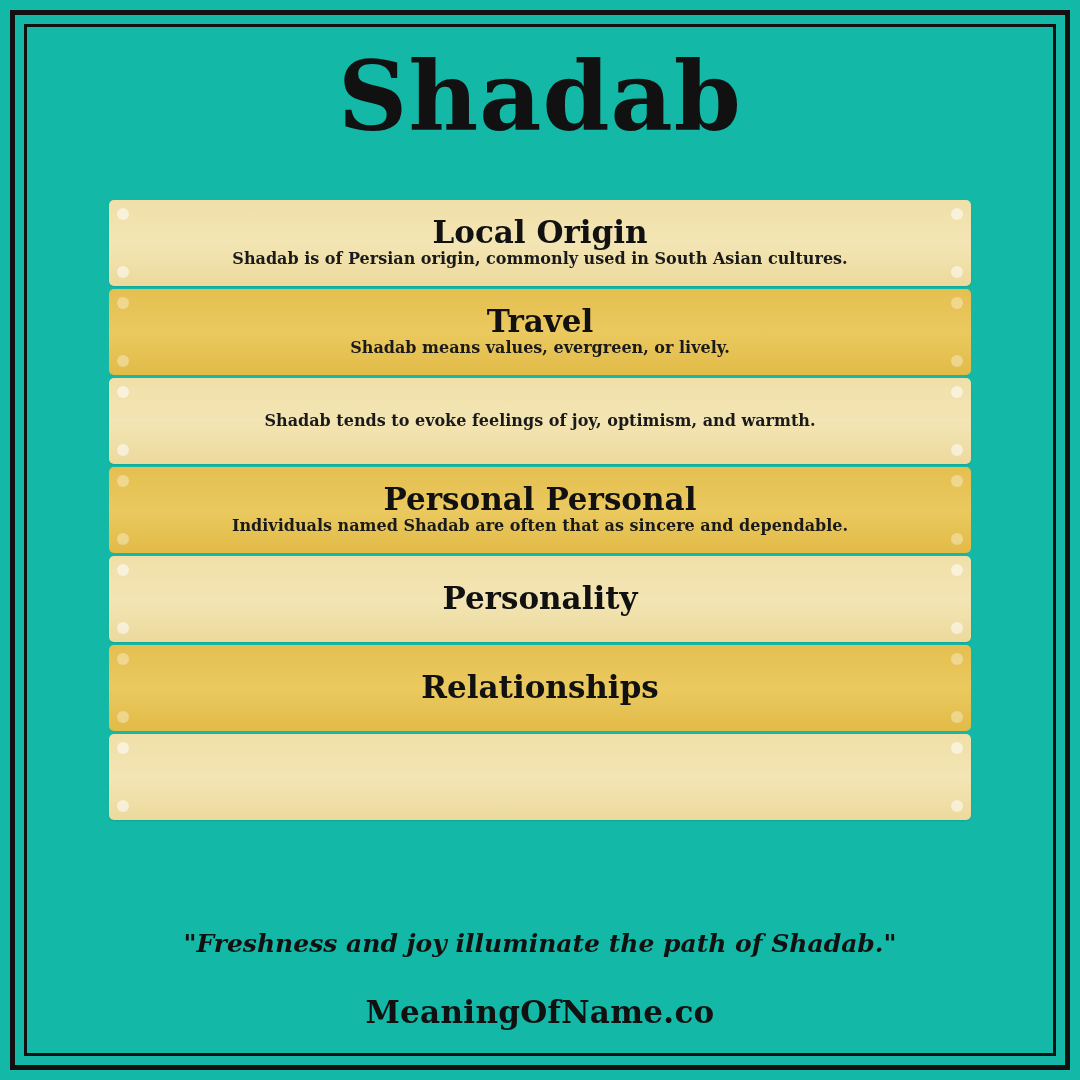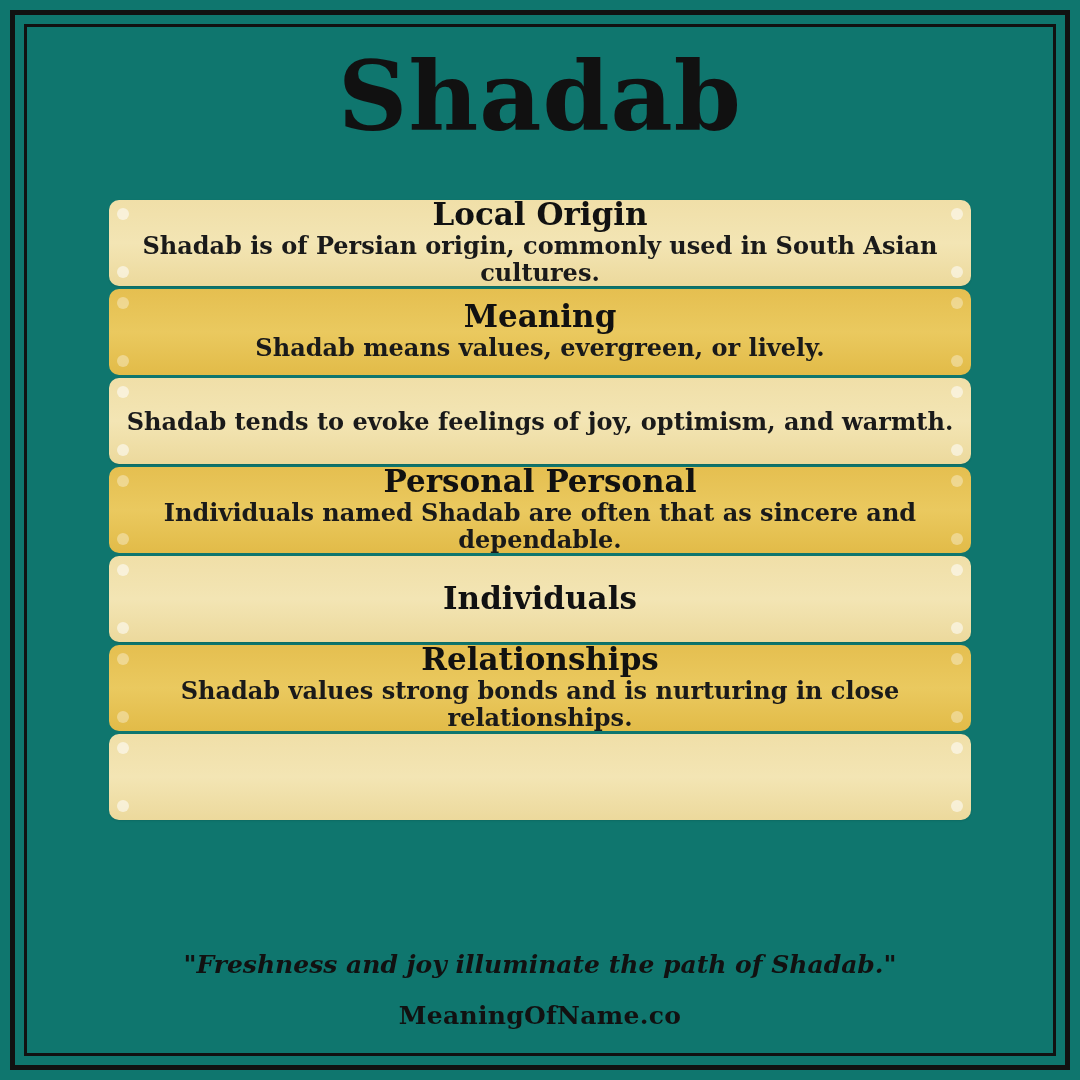--- a/index.html
+++ b/index.html
@@ -11,21 +11,21 @@
     height: 1080px;
     background: #e8bf46;
     font-family: "DejaVu Serif", "Liberation Serif", serif;
     overflow: hidden;
   }
   #card {
     position: relative;
     width: 1080px;
     height: 1080px;
     box-sizing: border-box;
-    background: #0f766e;
+    background: #14b8a6;
     padding: 20px;
   }
   .frame-outer {
     position: absolute;
     left: 10px;
     top: 10px;
     right: 10px;
     bottom: 10px;
     border: 5px solid #111111;
     box-sizing: border-box;
@@ -68,21 +68,21 @@
     gap: 3px;
   }
   .section {
     position: relative;
     height: 86px;
     box-sizing: border-box;
     display: flex;
     flex-direction: column;
     align-items: center;
     justify-content: center;
-    border-radius: 10px;
+    border-radius: 5px;
     overflow: hidden;
   }
   .section.light {
     background: linear-gradient(180deg, #f0dfa8 0%, #f3e5b4 50%, #ecd99c 100%);
     box-shadow: 0 1px 2px rgba(0,0,0,0.10);
   }
   .section.dark {
     background: linear-gradient(180deg, #e5bf50 0%, #eac95f 50%, #e2bb48 100%);
   }
   .section .dot {
@@ -101,21 +101,21 @@
   .dot.br { right: 8px; bottom: 8px; }
   .sec-title {
     font-size: 31px;
     font-weight: bold;
     color: #111111;
     line-height: 1.0;
     text-align: center;
   }
   .sec-desc {
     margin-top: 2px;
-    font-size: 24px;
+    font-size: 16px;
     font-weight: bold;
     color: #1a1a1a;
     text-align: center;
     line-height: 1.15;
   }
   .footer {
     position: absolute;
     left: 0;
     right: 0;
     bottom: 20px;
@@ -127,22 +127,22 @@
     font-size: 25px;
     font-style: italic;
     font-weight: bold;
     color: #111111;
     text-align: center;
   }
   .quote .mark {
     font-style: normal;
   }
   .brand {
-    margin-top: 22px;
-    font-size: 25px;
+    margin-top: 36px;
+    font-size: 31px;
     font-weight: bold;
     color: #111111;
     letter-spacing: 0.3px;
     text-align: center;
   }
 </style>
 </head>
 <body>
 
 <div id="card">
@@ -161,21 +161,21 @@
         <span class="dot br"></span>
         <div class="sec-title">Local Origin</div>
         <div class="sec-desc">Shadab is of Persian origin, commonly used in South Asian cultures.</div>
       </div>
 
       <div class="section dark">
         <span class="dot tl"></span>
         <span class="dot tr"></span>
         <span class="dot bl"></span>
         <span class="dot br"></span>
-        <div class="sec-title">Meaning</div>
+        <div class="sec-title">Travel</div>
         <div class="sec-desc">Shadab means values, evergreen, or lively.</div>
       </div>
 
       <div class="section light">
         <span class="dot tl"></span>
         <span class="dot tr"></span>
         <span class="dot bl"></span>
         <span class="dot br"></span>
         <div class="sec-desc">Shadab tends to evoke feelings of joy, optimism, and warmth.</div>
       </div>
@@ -187,30 +187,29 @@
         <span class="dot br"></span>
         <div class="sec-title">Personal Personal</div>
         <div class="sec-desc">Individuals named Shadab are often that as sincere and dependable.</div>
       </div>
 
       <div class="section light">
         <span class="dot tl"></span>
         <span class="dot tr"></span>
         <span class="dot bl"></span>
         <span class="dot br"></span>
-        <div class="sec-title">Individuals</div>
+        <div class="sec-title">Personality</div>
       </div>
 
       <div class="section dark">
         <span class="dot tl"></span>
         <span class="dot tr"></span>
         <span class="dot bl"></span>
         <span class="dot br"></span>
         <div class="sec-title">Relationships</div>
-        <div class="sec-desc">Shadab values strong bonds and is nurturing in close relationships.</div>
       </div>
 
       <div class="section light">
         <span class="dot tl"></span>
         <span class="dot tr"></span>
         <span class="dot bl"></span>
         <span class="dot br"></span>
       </div>
 
     </div>

